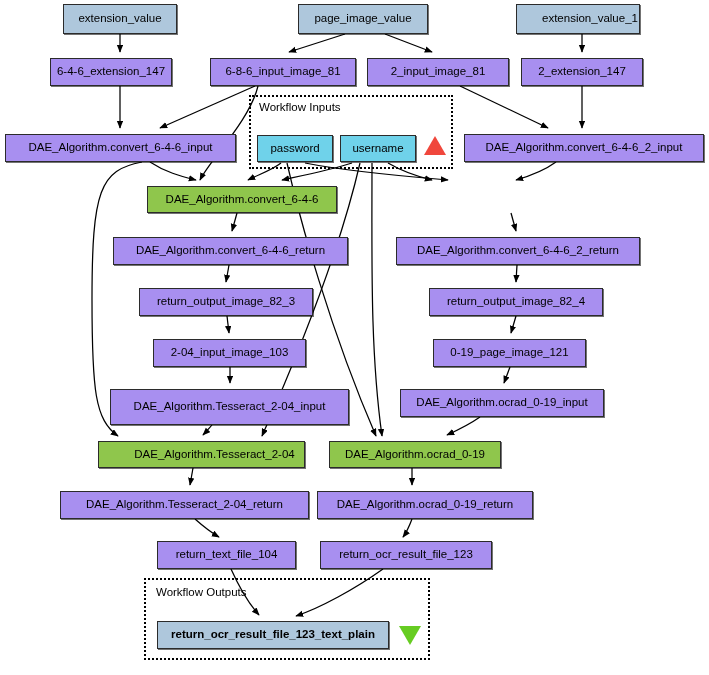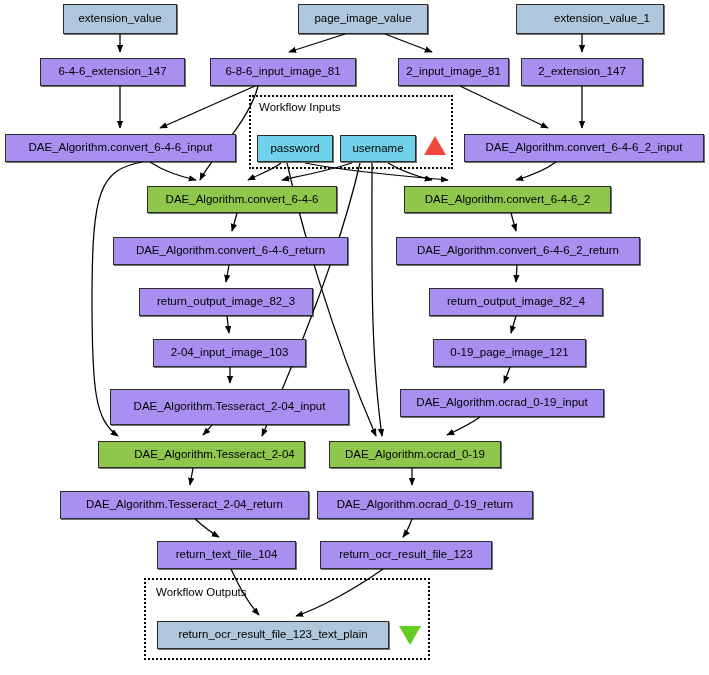--- a/index.html
+++ b/index.html
@@ -91,36 +91,35 @@
   </svg>
 
   <div class="cluster" style="left:249px;top:95px;width:204px;height:74px;"></div>
   <div class="cluster-label" style="left:259px;top:101px;">Workflow Inputs</div>
 
   <div class="cluster" style="left:144px;top:578px;width:286px;height:82px;"></div>
   <div class="cluster-label" style="left:156px;top:586px;">Workflow Outputs</div>
 
   <div class="node n-steelblue" style="left:63px;top:4px;width:114px;height:30px;">extension_value</div>
   <div class="node n-steelblue" style="left:298px;top:4px;width:130px;height:30px;">page_image_value</div>
-  <div class="node n-steelblue" style="left:516px;top:4px;width:148px;height:30px;padding-left:24px;">extension_value_1</div>
+  <div class="node n-steelblue" style="left:516px;top:4px;width:124px;height:30px;padding-left:24px;">extension_value_1</div>
 
-  <div class="node n-purple" style="left:40px;top:58px;width:145px;height:28px;">6-4-6_extension_147</div>
+  <div class="node n-purple" style="left:50px;top:58px;width:122px;height:28px;">6-4-6_extension_147</div>
   <div class="node n-purple" style="left:210px;top:58px;width:146px;height:28px;">6-8-6_input_image_81</div>
-  <div class="node n-purple" style="left:398px;top:58px;width:111px;height:28px;">2_input_image_81</div>
+  <div class="node n-purple" style="left:367px;top:58px;width:142px;height:28px;">2_input_image_81</div>
   <div class="node n-purple" style="left:521px;top:58px;width:122px;height:28px;">2_extension_147</div>
 
   <div class="node n-purple" style="left:5px;top:134px;width:231px;height:28px;">DAE_Algorithm.convert_6-4-6_input</div>
   <div class="node n-cyan" style="left:340px;top:135px;width:76px;height:27px;">username</div>
   <div class="node n-cyan" style="left:257px;top:135px;width:76px;height:27px;">password</div>
   <div class="node n-purple" style="left:464px;top:134px;width:240px;height:28px;">DAE_Algorithm.convert_6-4-6_2_input</div>
 
   <div class="tri tri-up" style="left:424px;top:136px;"></div>
 
   <div class="node n-green" style="left:147px;top:186px;width:190px;height:27px;">DAE_Algorithm.convert_6-4-6</div>
-  <div class="node n-green" style="left:404px;top:186px;width:207px;height:27px;">DAE_Algorithm.convert_6-4-6_2</div>
 
   <div class="node n-purple" style="left:113px;top:237px;width:235px;height:28px;">DAE_Algorithm.convert_6-4-6_return</div>
   <div class="node n-purple" style="left:396px;top:237px;width:244px;height:28px;">DAE_Algorithm.convert_6-4-6_2_return</div>
 
   <div class="node n-purple" style="left:139px;top:288px;width:174px;height:28px;">return_output_image_82_3</div>
   <div class="node n-purple" style="left:429px;top:288px;width:174px;height:28px;">return_output_image_82_4</div>
 
   <div class="node n-purple" style="left:153px;top:339px;width:153px;height:28px;">2-04_input_image_103</div>
   <div class="node n-purple" style="left:433px;top:339px;width:153px;height:28px;">0-19_page_image_121</div>
 
@@ -129,17 +128,17 @@
 
   <div class="node n-green" style="left:98px;top:441px;width:207px;height:27px;padding-left:26px;">DAE_Algorithm.Tesseract_2-04</div>
   <div class="node n-green" style="left:329px;top:441px;width:172px;height:27px;">DAE_Algorithm.ocrad_0-19</div>
 
   <div class="node n-purple" style="left:60px;top:491px;width:249px;height:28px;">DAE_Algorithm.Tesseract_2-04_return</div>
   <div class="node n-purple" style="left:317px;top:491px;width:216px;height:28px;">DAE_Algorithm.ocrad_0-19_return</div>
 
   <div class="node n-purple" style="left:157px;top:541px;width:139px;height:28px;">return_text_file_104</div>
   <div class="node n-purple" style="left:320px;top:541px;width:172px;height:28px;">return_ocr_result_file_123</div>
 
-  <div class="node n-steelblue" style="left:157px;top:621px;width:232px;height:28px;">return_ocr_result_file_123_text_plain</div>
+  <div class="node n-steelblue" style="left:157px;top:621px;width:232px;height:28px;font-weight:bold;">return_ocr_result_file_123_text_plain</div>
 
   <div class="tri tri-down" style="left:399px;top:626px;"></div>
 
 </div>
 
 </body></html>

